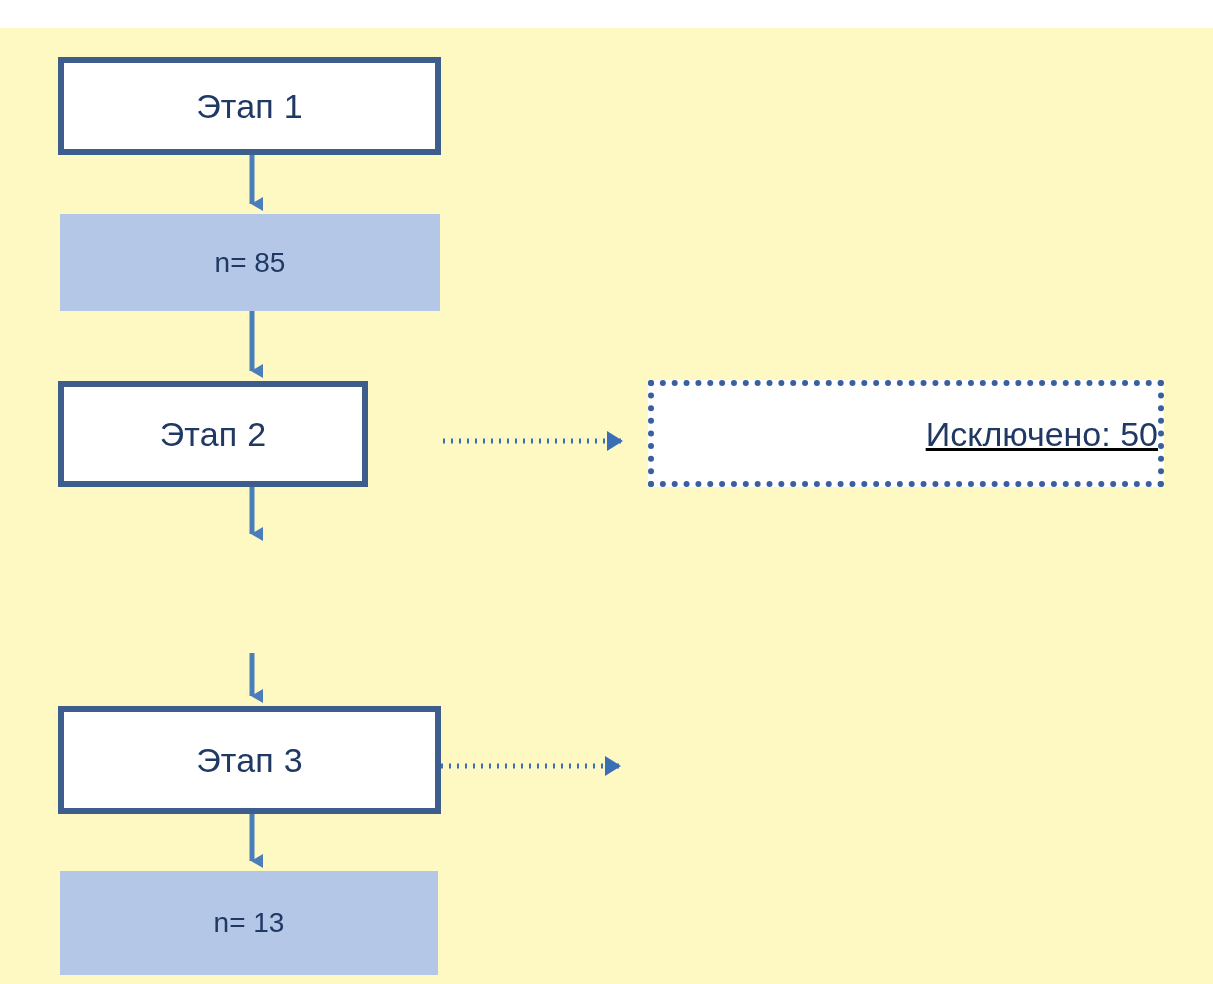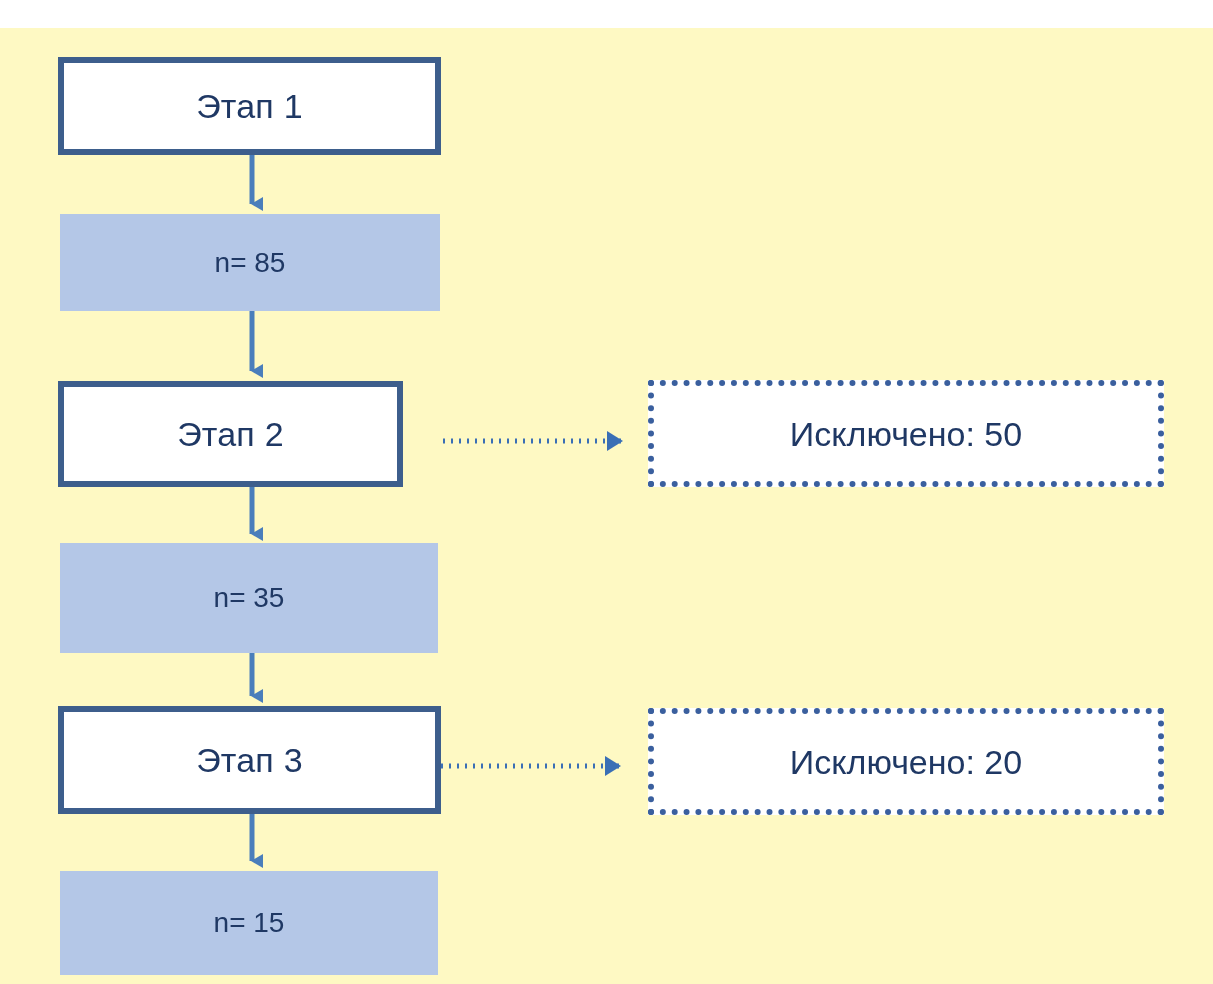--- a/index.html
+++ b/index.html
@@ -53,21 +53,22 @@
   }
 
   
   .excluded-box {
     position: absolute;
     box-sizing: border-box;
     background: #ffffff;
     border: 6px dotted #3A5F9E;
     display: flex;
     align-items: center;
-    justify-content: center;
+    justify-content: flex-end;
+    text-decoration: underline;
   }
   .excluded-box .box-label {
     font-size: 34px;
     color: #1F3864;
     line-height: 1;
     white-space: nowrap;
   }
 
   
   #connectors {
@@ -124,37 +125,31 @@
   </svg>
 
   <div class="stage-box" style="left:58px; top:29px; width:383px; height:98px;">
     <span class="box-label">Этап 1</span>
   </div>
 
   <div class="count-box" style="left:60px; top:186px; width:380px; height:97px;">
     <span class="box-label">n= 85</span>
   </div>
 
-  <div class="stage-box" style="left:58px; top:353px; width:345px; height:106px;">
+  <div class="stage-box" style="left:58px; top:353px; width:310px; height:106px;">
     <span class="box-label">Этап 2</span>
   </div>
 
   <div class="excluded-box" style="left:648px; top:352px; width:516px; height:107px;">
     <span class="box-label">Исключено: 50</span>
   </div>
 
-  <div class="count-box" style="left:60px; top:515px; width:378px; height:110px;">
-    <span class="box-label">n= 35</span>
-  </div>
 
   <div class="stage-box" style="left:58px; top:678px; width:383px; height:108px;text-align:right;">
     <span class="box-label">Этап 3</span>
   </div>
 
-  <div class="excluded-box" style="left:648px; top:680px; width:516px; height:107px;">
-    <span class="box-label">Исключено: 20</span>
-  </div>
 
   <div class="count-box" style="left:60px; top:843px; width:378px; height:104px;">
-    <span class="box-label">n= 15</span>
+    <span class="box-label">n= 13</span>
   </div>
 
 </div>
 
 </body></html>

